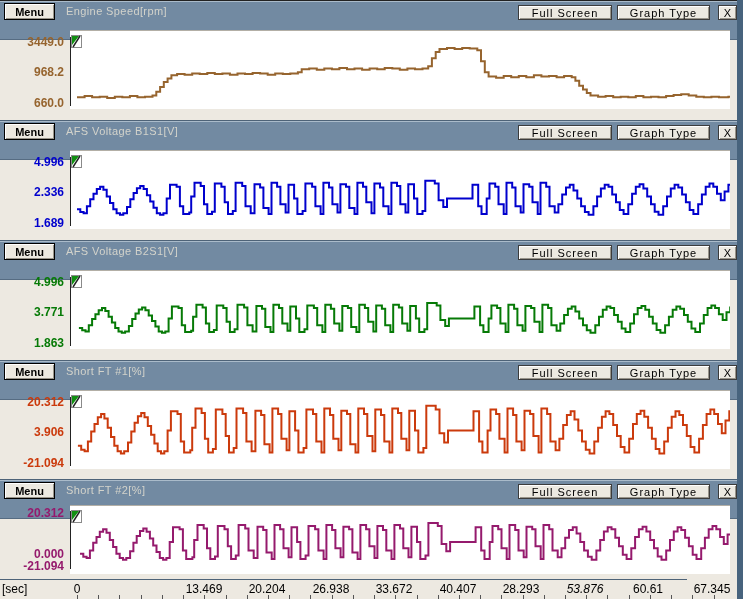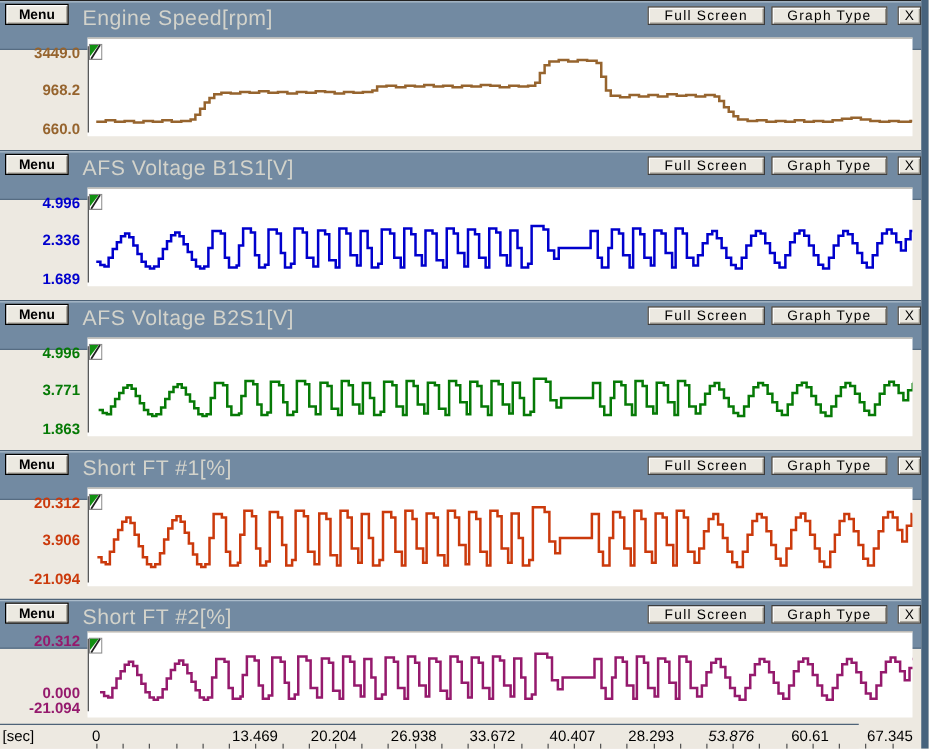--- a/index.html
+++ b/index.html
@@ -13,21 +13,21 @@
   .p4{top:479px;height:100px;}
   .hdr{position:absolute;left:0;right:0;top:0;height:39px;background:#728aa2;
        box-shadow:inset 0 1px 0 #aabbca, inset 0 -1px 0 #566c82;}
   .btn{position:absolute;font-family:inherit;font-size:11px;color:#000;background:#ece9e1;
        border:1px solid #3c3c3c;box-shadow:inset 1px 1px 0 #ffffff, inset -1px -1px 0 #98948a;
        padding:0;line-height:12px;cursor:pointer;}
   .btn.menu{left:4px;top:2px;width:51px;height:17px;font-weight:bold;border-color:#000;}
   .btn.fs{left:518px;top:4px;width:94px;height:15px;letter-spacing:1px;}
   .btn.gt{left:617px;top:4px;width:93px;height:15px;letter-spacing:1px;}
   .btn.cl{left:718px;top:4px;width:19px;height:15px;}
-  .ptitle{position:absolute;left:66px;top:4px;font-size:17px;color:#d3d3cb;letter-spacing:.4px;white-space:nowrap;}
+  .ptitle{position:absolute;left:66px;top:4px;font-size:11px;color:#d3d3cb;letter-spacing:.4px;white-space:nowrap;}
   .vtitle{position:absolute;left:197px;top:3px;font-size:14px;font-weight:bold;color:#ffffff;letter-spacing:.3px;white-space:nowrap;}
   .body{position:absolute;left:0;right:0;top:23px;bottom:0;}
   .yl{position:absolute;left:0;width:64px;text-align:right;font-weight:bold;font-size:12px;line-height:13px;color:var(--c);}
   .p0 .yl.t,.p1 .yl.t,.p2 .yl.t,.p3 .yl.t{top:12px;}
   .p0 .yl.m,.p1 .yl.m,.p2 .yl.m,.p3 .yl.m{top:42px;}
   .p0 .yl.b,.p1 .yl.b,.p2 .yl.b,.p3 .yl.b{top:73px;}
   .p4 .yl.t{top:4px;} .p4 .yl.m{top:45px;} .p4 .yl.b{top:57px;}
   .plot{position:absolute;left:70px;top:6px;width:660px;height:78px;background:#fff;border-top:1px solid #b3afa6;}
   .p4 .plot{top:2px;height:68px;}
   svg.wave{position:absolute;left:0;top:0;width:660px;height:78px;display:block;}

